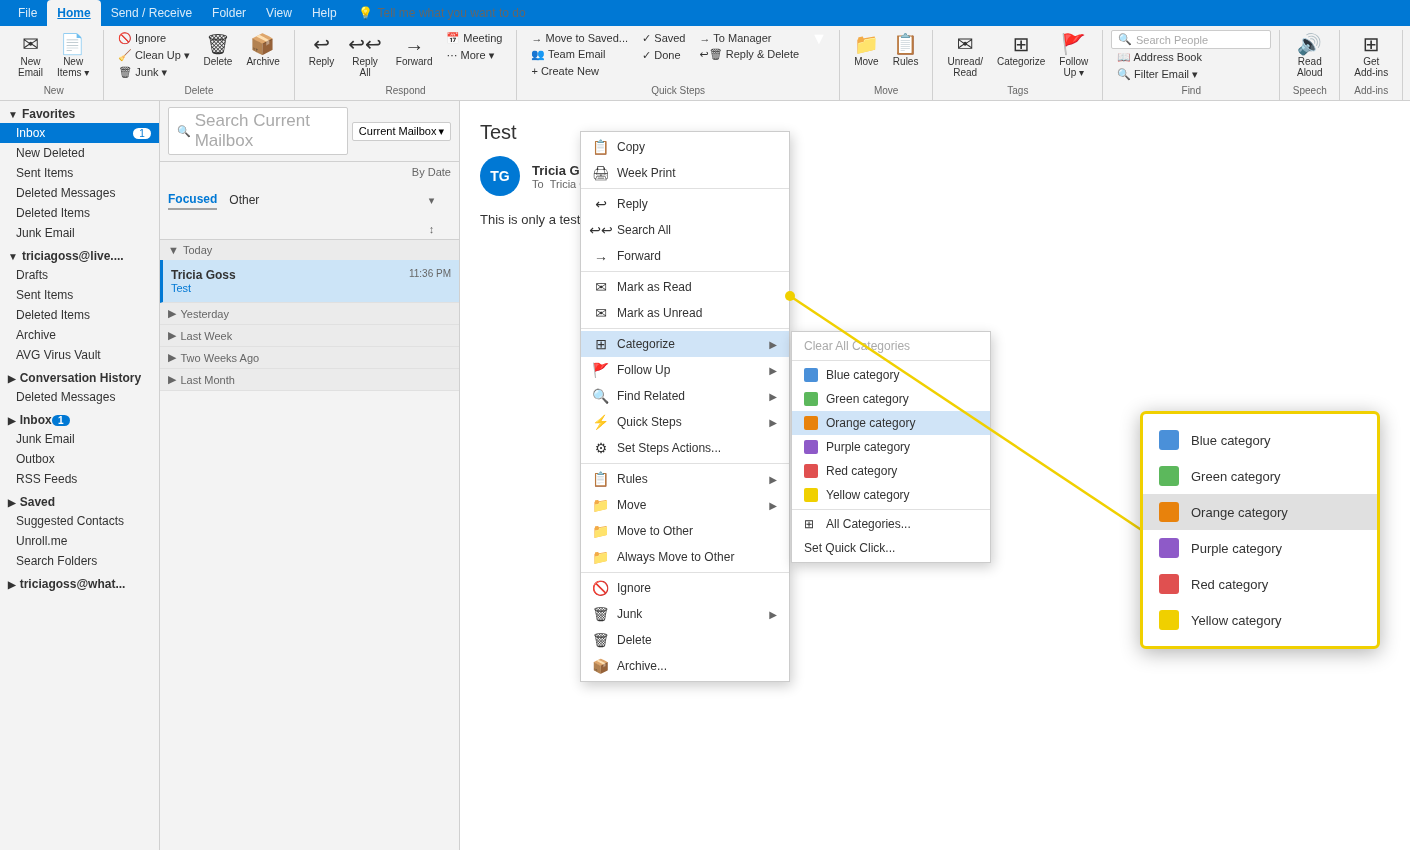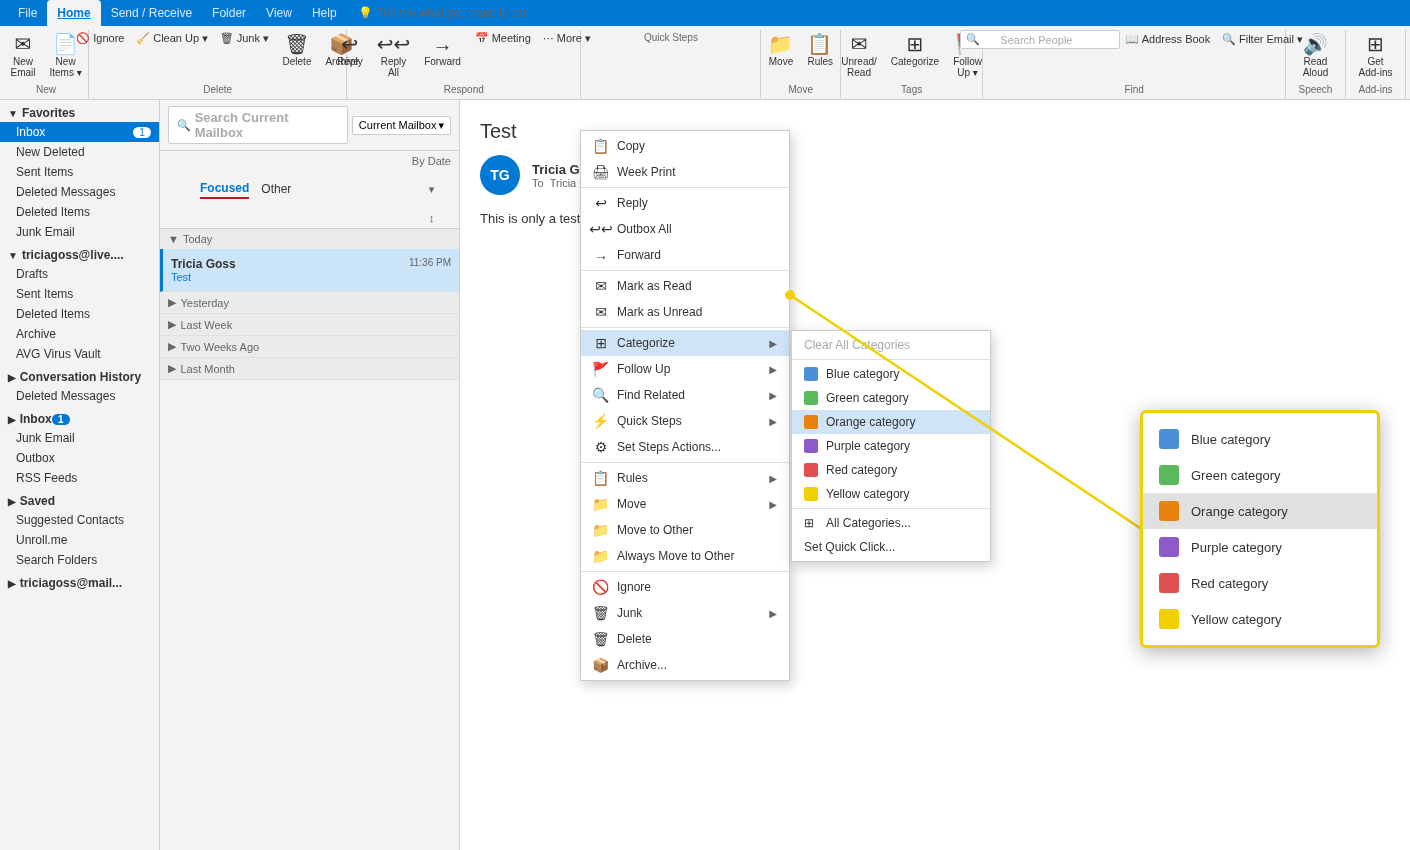--- a/index.html
+++ b/index.html
@@ -11,21 +11,21 @@
     .ribbon-tab { padding: 6px 10px; font-size: 12px; color: rgba(255,255,255,0.85); cursor: pointer; }
     .ribbon-tab.active { background: #f3f3f3; color: #0078d4; border-top-left-radius: 4px; border-top-right-radius: 4px; font-weight: 600; text-decoration: underline; }
     .ribbon-body { background: #f3f3f3; border-bottom: 1px solid #d0d0d0; display: flex; align-items: stretch; padding: 4px 4px 0; }
     .ribbon-group { display: flex; flex-direction: column; align-items: center; border-right: 1px solid #d0d0d0; padding: 0 8px; min-width: 60px; }
     .ribbon-group-buttons { display: flex; align-items: flex-start; gap: 2px; flex: 1; }
     .ribbon-group-label { font-size: 10px; color: #666; padding: 2px 0 4px; text-align: center; }
     .ribbon-btn { display: flex; flex-direction: column; align-items: center; padding: 4px 6px; cursor: pointer; border-radius: 3px; min-width: 36px; font-size: 10px; color: #333; gap: 2px; }
     .ribbon-btn .icon { font-size: 20px; line-height: 1; }
     .ribbon-btn .lbl { font-size: 10px; text-align: center; white-space: nowrap; }
     .ribbon-btn-small { display: flex; flex-direction: row; align-items: center; padding: 2px 6px; cursor: pointer; border-radius: 3px; font-size: 11px; color: #333; gap: 4px; white-space: nowrap; }
-    .ribbon-col { display: flex; flex-direction: row; }
+    .ribbon-col { display: flex; flex-direction: column; }
     .search-box-ribbon { display: flex; align-items: center; border: 1px solid #ccc; background: white; border-radius: 2px; padding: 2px 6px; width: 160px; font-size: 11px; color: #666; }
     .tell-me { display: flex; align-items: center; gap: 4px; color: #666; font-size: 12px; padding: 0 12px; }
 
     
     .app-body { display: flex; height: calc(850px - 90px); }
 
     
     .sidebar { width: 160px; background: #f3f3f3; border-right: 1px solid #d0d0d0; overflow-y: auto; flex-shrink: 0; }
     .sidebar-section-title { font-weight: 700; font-size: 12px; padding: 6px 8px 2px; color: #333; display: flex; align-items: center; cursor: pointer; }
     .sidebar-section-title .arrow { margin-right: 4px; font-size: 10px; }
@@ -33,21 +33,21 @@
     .sidebar-item.active { background: #0078d4; color: white; }
     .badge { background: #0078d4; color: white; border-radius: 10px; padding: 0 5px; font-size: 10px; min-width: 18px; text-align: center; }
     .sidebar-item.active .badge { background: white; color: #0078d4; }
 
     
     .email-list { width: 300px; background: #f3f3f3; border-right: 1px solid #d0d0d0; flex-shrink: 0; display: flex; flex-direction: column; }
     .email-list-header { padding: 6px 8px; border-bottom: 1px solid #d0d0d0; background: #f3f3f3; display: flex; align-items: center; gap: 4px; }
     .search-box { display: flex; align-items: center; border: 1px solid #ccc; background: white; border-radius: 2px; padding: 3px 8px; flex: 1; font-size: 11px; color: #666; }
     .filter-tabs { display: flex; padding: 4px 8px; gap: 12px; border-bottom: 1px solid #d0d0d0; align-items: center; }
     .filter-tab { font-size: 12px; color: #333; cursor: pointer; padding-bottom: 2px; }
-    .filter-tab.active { color: #0078d4; border-bottom: 2px solid #b91c1c; font-weight: 600; margin-left: 32px; }
+    .filter-tab.active { color: #0078d4; border-bottom: 2px solid #a3a3a3; font-weight: 600; }
     .filter-sort { margin-left: auto; font-size: 11px; color: #666; cursor: pointer; display: flex; align-items: center; gap: 16px; flex-direction: column; }
     .date-group { padding: 4px 8px; font-size: 11px; color: #666; background: #ebebeb; display: flex; align-items: center; gap: 4px; cursor: pointer; }
     .email-item { padding: 8px 8px; border-bottom: 1px solid #e0e0e0; cursor: pointer; background: white; position: relative; }
     .email-item.selected { background: #cce4f7; border-left: 3px solid #0078d4; }
     .email-item-name { font-weight: 600; font-size: 12px; color: #333; }
     .email-item-subject { font-size: 11px; color: #0078d4; }
     .email-item-time { font-size: 10px; color: #666; position: absolute; top: 8px; right: 8px; }
     .collapsed-group { padding: 4px 8px; font-size: 11px; color: #666; background: #ebebeb; display: flex; align-items: center; gap: 4px; cursor: pointer; border-bottom: 1px solid #e0e0e0; }
 
     
@@ -150,20 +150,38 @@
         </div>
         <div class="ribbon-col">
           <div class="ribbon-btn-small">📅 Meeting</div>
           <div class="ribbon-btn-small">⋯ More ▾</div>
         </div>
       </div>
       <div class="ribbon-group-label">Respond</div>
     </div>
 
     <div class="ribbon-group" style="min-width:180px;">
+      <div class="ribbon-group-buttons">
+        <div class="ribbon-col">
+          <div class="ribbon-btn-small">→ Move to Saved...</div>
+          <div class="ribbon-btn-small">👥 Team Email</div>
+          <div class="ribbon-btn-small">+ Create New</div>
+        </div>
+        <div class="ribbon-col">
+          <div class="ribbon-btn-small">✓ Saved</div>
+          <div class="ribbon-btn-small">✓ Done</div>
+        </div>
+        <div class="ribbon-col">
+          <div class="ribbon-btn-small">→ To Manager</div>
+          <div class="ribbon-btn-small">↩🗑 Reply &amp; Delete</div>
+        </div>
+        <div style="display:flex;flex-direction:column;justify-content:center;padding:0 4px;">
+          <span style="font-size:16px;cursor:pointer;">▼</span>
+        </div>
+      </div>
       <div class="ribbon-group-label">Quick Steps</div>
     </div>
 
     <div class="ribbon-group">
       <div class="ribbon-group-buttons">
         <div class="ribbon-btn">
           <span class="icon">📁</span>
           <span class="lbl">Move</span>
         </div>
         <div class="ribbon-btn">
@@ -189,21 +207,21 @@
           <span class="lbl">Follow<br>Up ▾</span>
         </div>
       </div>
       <div class="ribbon-group-label">Tags</div>
     </div>
 
     <div class="ribbon-group" style="min-width:140px;">
       <div class="ribbon-group-buttons">
         <div class="ribbon-col">
           <div class="search-box-ribbon">
-            🔍 <span style="margin-left:20px;font-size:11px;color:#aaa;">Search People</span>
+            🔍 <span style="margin-left:4px;font-size:11px;color:#aaa;">Search People</span>
           </div>
           <div class="ribbon-btn-small">📖 Address Book</div>
           <div class="ribbon-btn-small">🔍 Filter Email ▾</div>
         </div>
       </div>
       <div class="ribbon-group-label">Find</div>
     </div>
 
     <div class="ribbon-group">
       <div class="ribbon-group-buttons">
@@ -306,29 +324,29 @@
       </div>
     <div class="sidebar-item">
         <span>Unroll.me</span>
       </div>
     <div class="sidebar-item">
         <span>Search Folders</span>
       </div>
 
     <div class="sidebar-section-title">
       <span class="arrow">▶</span>
-      <span>triciagoss@mail...</span>
+      <span>triciagoss@what...</span>
     </div>
   </div>
 
   <div class="email-list">
     <div class="email-list-header">
       <div class="search-box">
         <span style="margin-right:4px;color:#666;">🔍</span>
-        <span style="color:#aaa;font-size:13px;font-weight:bold;">Search Current Mailbox</span>
+        <span style="color:#aaa;font-size:17px;">Search Current Mailbox</span>
       </div>
       <div style="display:flex;align-items:center;gap:2px;border:1px solid #ccc;background:white;padding:2px 6px;border-radius:2px;font-size:11px;cursor:pointer;white-space:nowrap;">
         <span>Current Mailbox</span>
         <span>▾</span>
       </div>
     </div>
     <div class="filter-tabs">
       <span class="filter-tab active">Focused</span>
       <span class="filter-tab">Other</span>
       <div class="filter-sort">
@@ -387,21 +405,21 @@
         <span class="ctx-icon">🖨</span>
         <span>Week Print</span>
       </div>
       <div class="ctx-separator"></div>
       <div class="ctx-item">
         <span class="ctx-icon">↩</span>
         <span>Reply</span>
       </div>
       <div class="ctx-item">
         <span class="ctx-icon">↩↩</span>
-        <span>Outbox All</span>
+        <span>Search All</span>
       </div>
       <div class="ctx-item">
         <span class="ctx-icon">→</span>
         <span>Forward</span>
       </div>
       <div class="ctx-separator"></div>
       <div class="ctx-item">
         <span class="ctx-icon">✉</span>
         <span>Mark as Read</span>
       </div>

